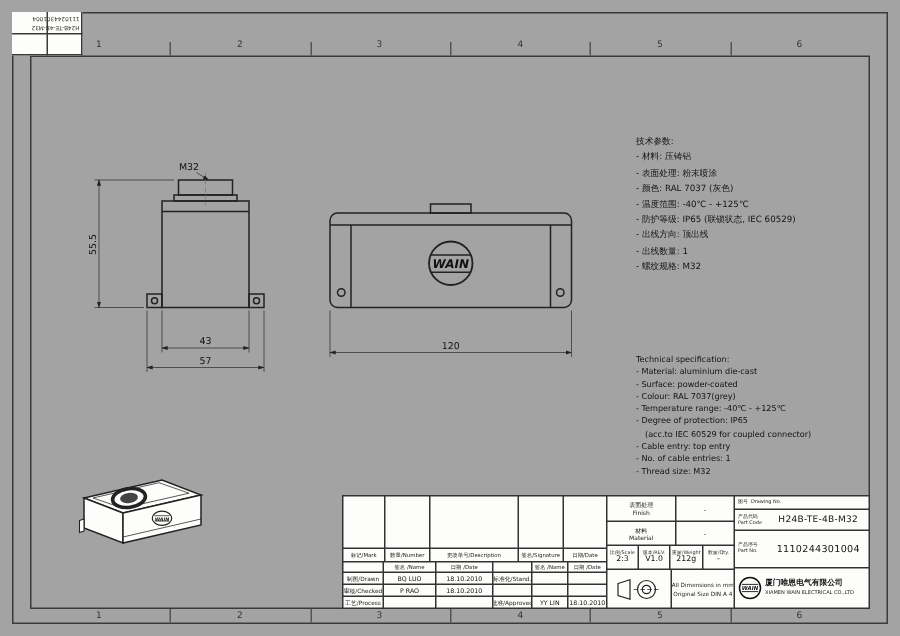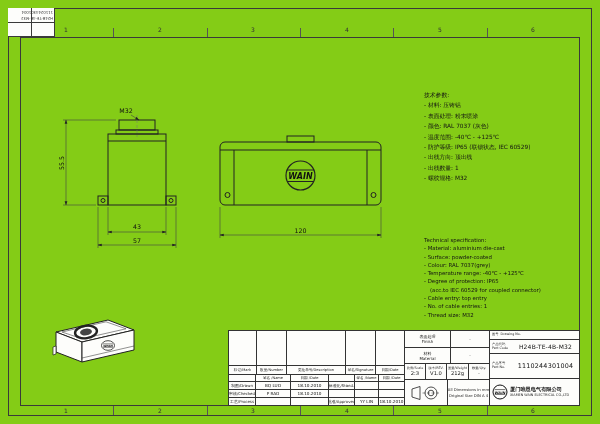--- a/index.html
+++ b/index.html
@@ -1,18 +1,18 @@
 <!DOCTYPE html>
 <html><head>
 <meta charset="utf-8">
 <style>
   * { margin:0; padding:0; box-sizing:border-box; }
   html,body { width:600px; height:424px; overflow:hidden; background:#ffffff;
               font-family:"DejaVu Sans","Liberation Sans",sans-serif; color:#111; }
-  .sheet { position:absolute; left:0; top:0; width:600px; height:424px; background:#84cc16; }
+  .sheet { position:absolute; left:0; top:0; width:600px; height:424px; background:#a3a3a3; }
   .abs { position:absolute; }
   .outer-border { position:absolute; left:8px; top:8px; width:584px; height:408px; border:1px solid #3a3a3a; }
   .inner-frame  { position:absolute; left:20px; top:37px; width:560px; height:369px; border:1px solid #3a3a3a; }
   .num { position:absolute; width:20px; text-align:center; font-size:6px; color:#333; }
   .tick { position:absolute; width:1px; background:#555; }
   
   .corner { position:absolute; left:8px; top:8px; width:47px; height:29px;
             border-right:1px solid #3a3a3a; border-bottom:1px solid #3a3a3a; background:#fdfdfb; }
   .cb-h { position:absolute; left:8px; top:22px; width:47px; height:1px; background:#3a3a3a; }
   .cb-v { position:absolute; left:31px; top:8px; width:1px; height:29px; background:#3a3a3a; }

